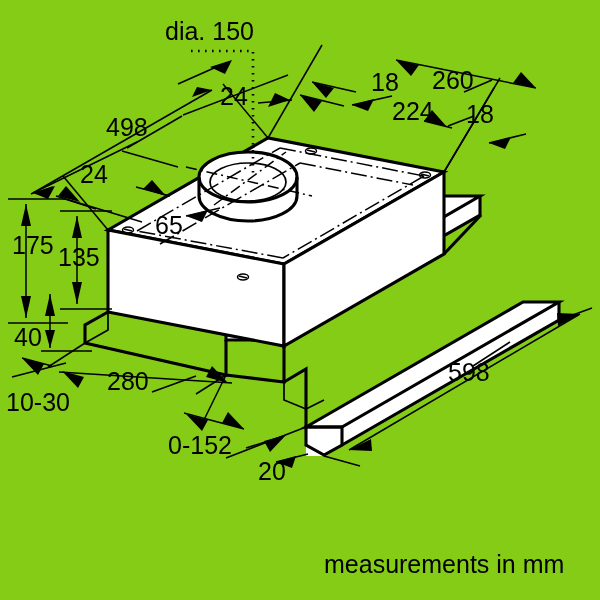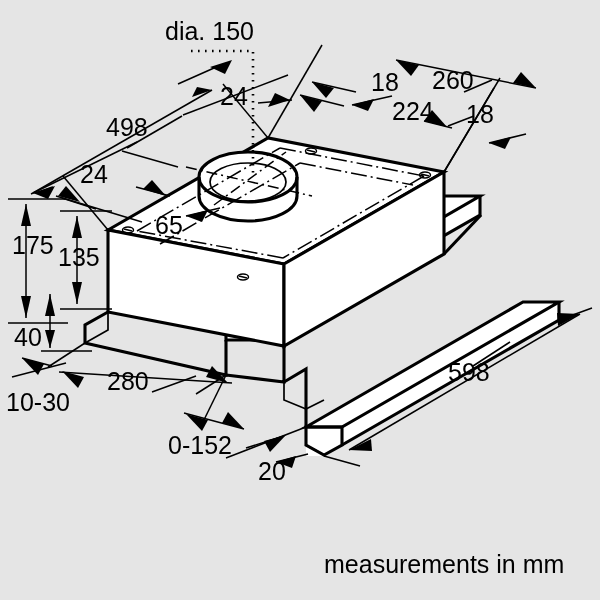--- a/index.html
+++ b/index.html
@@ -12,21 +12,21 @@
     width: 600px;
     height: 600px;
     overflow: hidden;
     font-family: "Liberation Sans", sans-serif;
     color: #000000;
   }
   #drawing-root {
     position: relative;
     width: 600px;
     height: 600px;
-    background: #e5e5e5;
+    background: #84cc16;
   }
   svg#tech-drawing {
     display: block;
     width: 600px;
     height: 600px;
   }
   
   .outline-heavy {
     fill: none;
     stroke: #000000;

